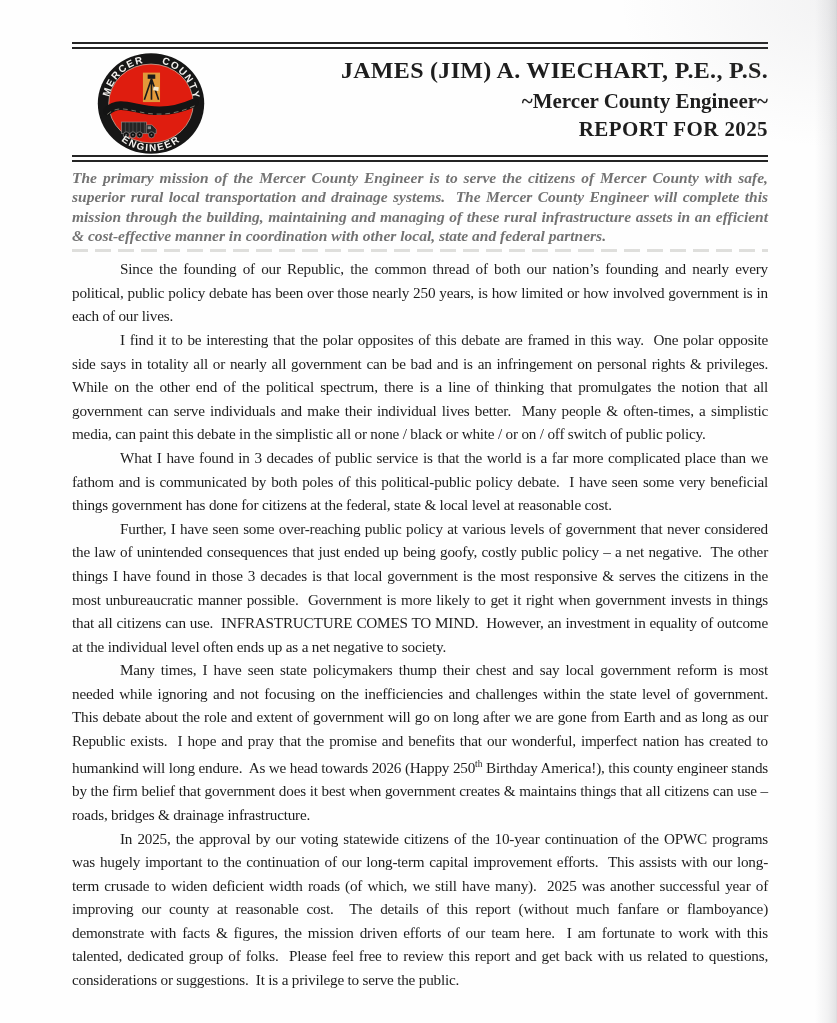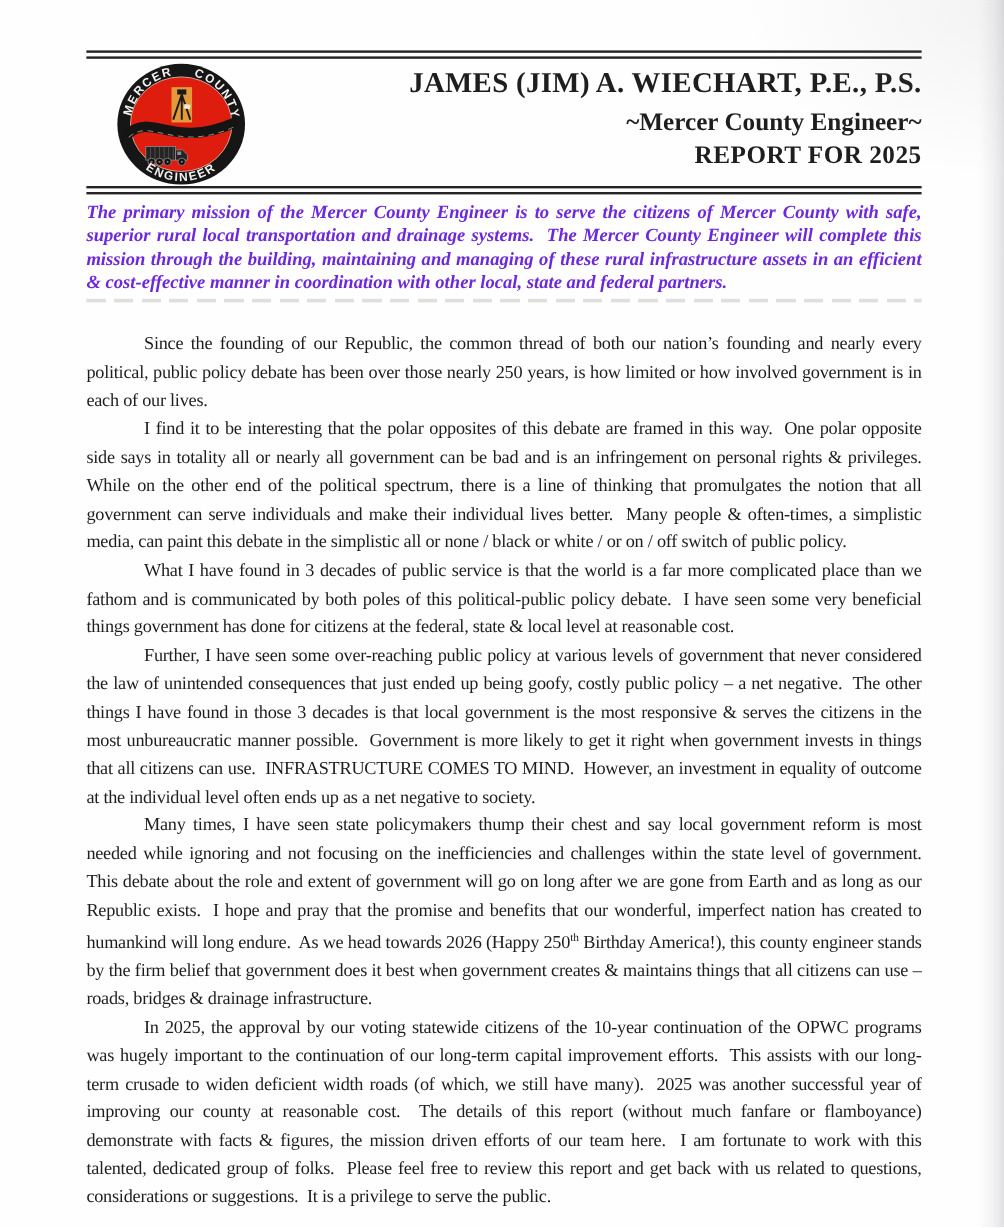--- a/index.html
+++ b/index.html
@@ -67,29 +67,29 @@
     letter-spacing: 0.4px;
   }
   .mission {
     margin: 6px 0 0 0;
     font-weight: 700;
     font-style: italic;
     font-size: 15.5px;
     line-height: 19.3px;
     text-align: justify;
     white-space: pre-wrap;
-    color: #6d28d9;
+    color: #737373;
   }
   .faded-rule {
     margin-top: 4px;
     height: 3px;
     background: repeating-linear-gradient(90deg, #d9d9d6 0 16px, rgba(217,217,214,0) 16px 23px);
     opacity: 0.85;
   }
-  .body-text { margin-top: 23px; }
+  .body-text { margin-top: 5px; }
   .body-para {
     margin: 0;
     text-indent: 48px;
     font-size: 15.2px;
     line-height: 23.6px;
     letter-spacing: -0.2px;
     text-align: justify;
     white-space: pre-wrap;
     color: #1d1d1d;
   }

